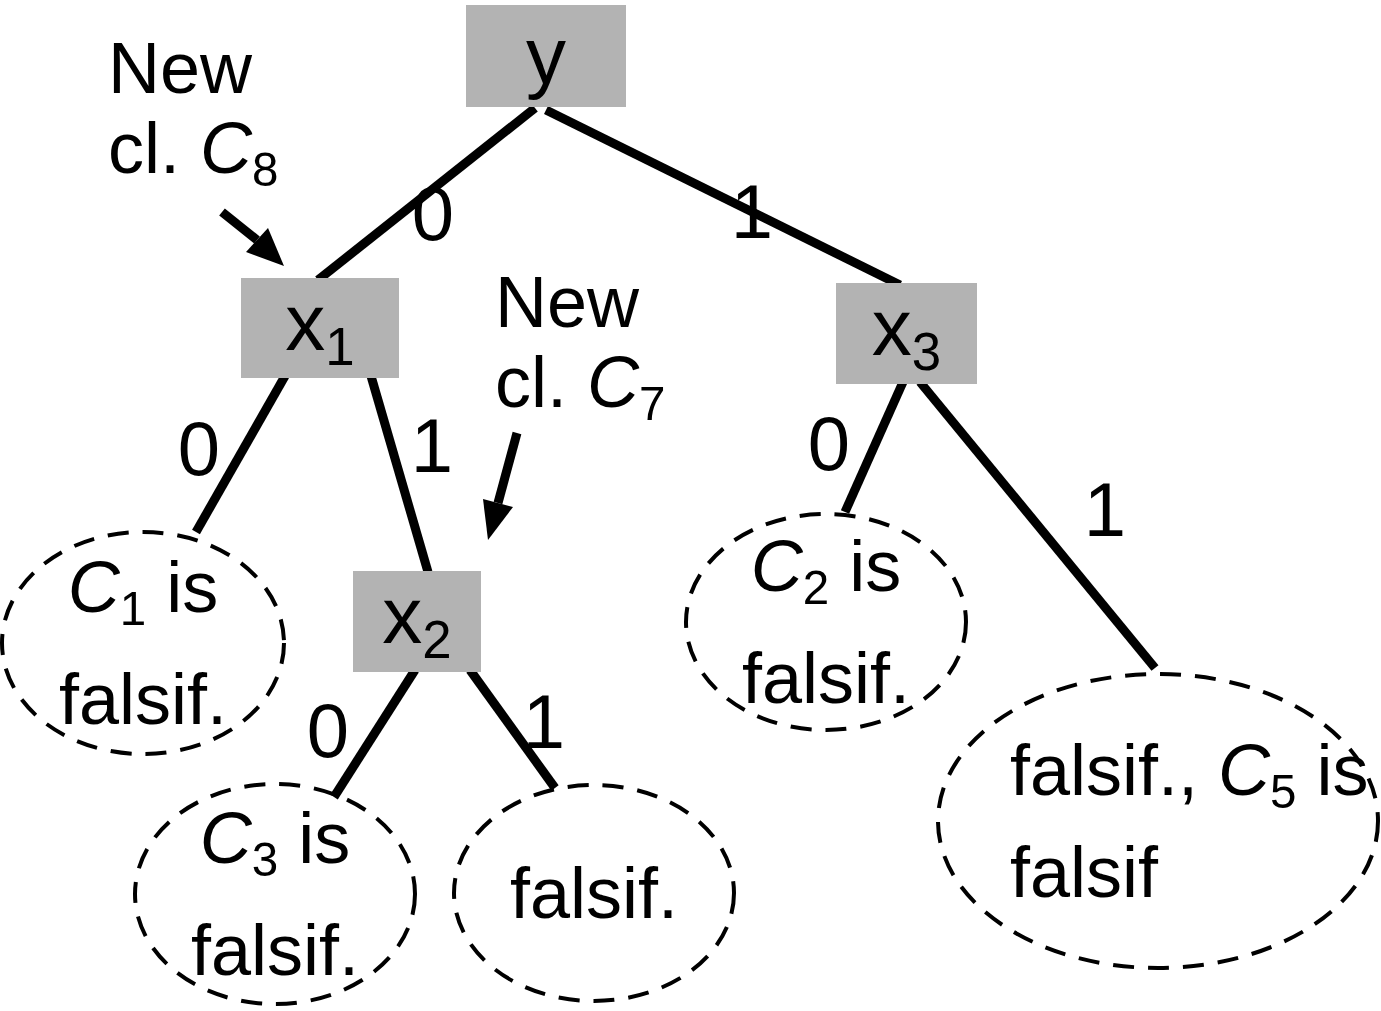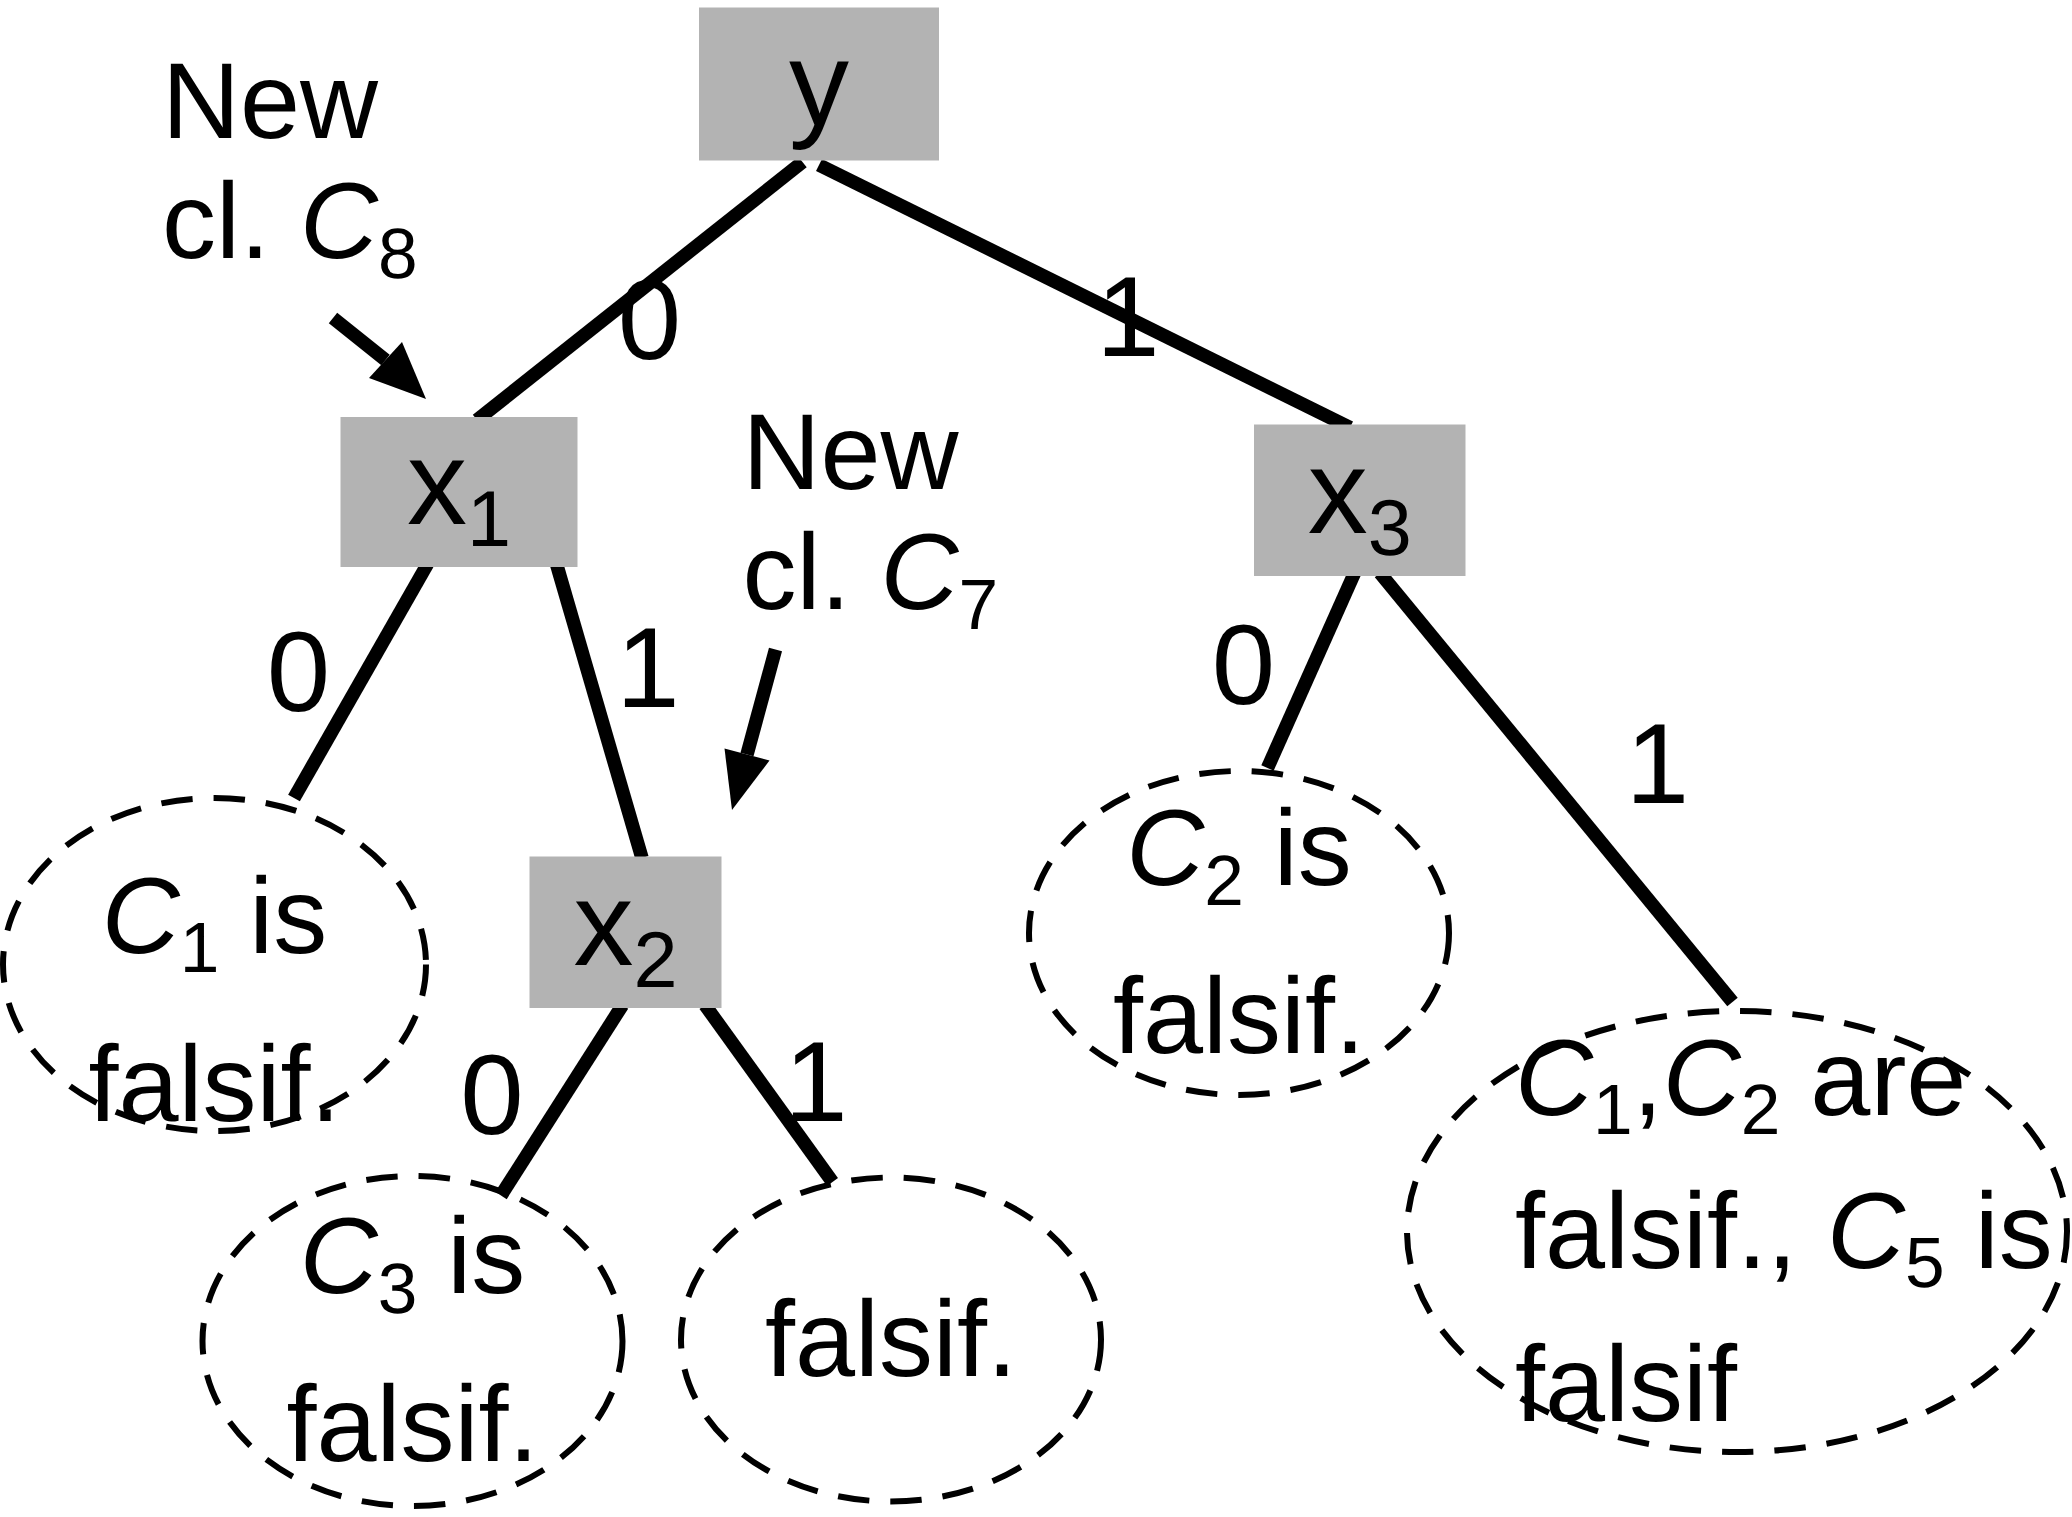--- a/index.html
+++ b/index.html
@@ -86,56 +86,55 @@
     </g>
     <g>
       <line class="ann-arrow-line" x1="517" y1="433" x2="498" y2="503"></line>
       <polygon class="ann-arrow-head" points="488,540 483,499 513,507"></polygon>
     </g>
   </svg>
 
   <div class="node" style="left:466px; top:5px;   width:160px; height:102px;">
     <span class="rich"><span>y</span></span>
   </div>
-  <div class="node" style="left:227px; top:278px; width:158px; height:100px;">
+  <div class="node" style="left:241px; top:278px; width:158px; height:100px;">
     <span class="rich"><span>x</span><span class="seg-sub">1</span></span>
   </div>
   <div class="node" style="left:836px; top:283px; width:141px; height:101px;">
     <span class="rich"><span>x</span><span class="seg-sub">3</span></span>
   </div>
   <div class="node" style="left:353px; top:571px; width:128px; height:101px;">
     <span class="rich"><span>x</span><span class="seg-sub">2</span></span>
   </div>
 
   <div class="edge-label" style="left:433px;  top:214px;">0</div>
   <div class="edge-label" style="left:752px;  top:212px;">1</div>
   <div class="edge-label" style="left:199px;  top:449px;">0</div>
   <div class="edge-label" style="left:432px;  top:446px;">1</div>
   <div class="edge-label" style="left:328px;  top:731px;">0</div>
   <div class="edge-label" style="left:544px;  top:722px;">1</div>
   <div class="edge-label" style="left:829px;  top:444px;">0</div>
   <div class="edge-label" style="left:1105px; top:510px;">1</div>
 
-  <div class="leaf-text" style="left:2px;   top:556px; width:282px; height:222px;">
+  <div class="leaf-text" style="left:2px;   top:532px; width:282px; height:222px;">
     <div class="rich"><span class="seg-i">C</span><span class="seg-sub">1</span><span> is</span></div>
     <div class="rich"><span>falsif.</span></div>
   </div>
   <div class="leaf-text" style="left:135px; top:784px; width:280px; height:220px;">
     <div class="rich"><span class="seg-i">C</span><span class="seg-sub">3</span><span> is</span></div>
     <div class="rich"><span>falsif.</span></div>
   </div>
   <div class="leaf-text" style="left:454px; top:785px; width:280px; height:216px;">
     <div class="rich"><span>falsif.</span></div>
   </div>
   <div class="leaf-text" style="left:686px; top:514px; width:280px; height:216px;">
     <div class="rich"><span class="seg-i">C</span><span class="seg-sub">2</span><span> is</span></div>
     <div class="rich"><span>falsif.</span></div>
   </div>
   <div class="leaf-text left-align" style="left:938px; top:674px; width:440px; height:294px; padding-left:72px; box-sizing:border-box;">
-    <div class="rich"><span class="seg-i">C</span><span class="seg-sub">1</span><span>,</span><span class="seg-i">C</span><span class="seg-sub">2</span><span> are</span></div>
     <div class="rich"><span>falsif., </span><span class="seg-i">C</span><span class="seg-sub">5</span><span> is</span></div>
     <div class="rich"><span>falsif</span></div>
   </div>
 
   <div class="annotation" style="left:108px; top:28px;">
     <div class="rich"><span>New</span></div>
     <div class="rich"><span>cl. </span><span class="seg-i">C</span><span class="seg-sub">8</span></div>
   </div>
   <div class="annotation" style="left:495px; top:262px;">
     <div class="rich"><span>New</span></div>

